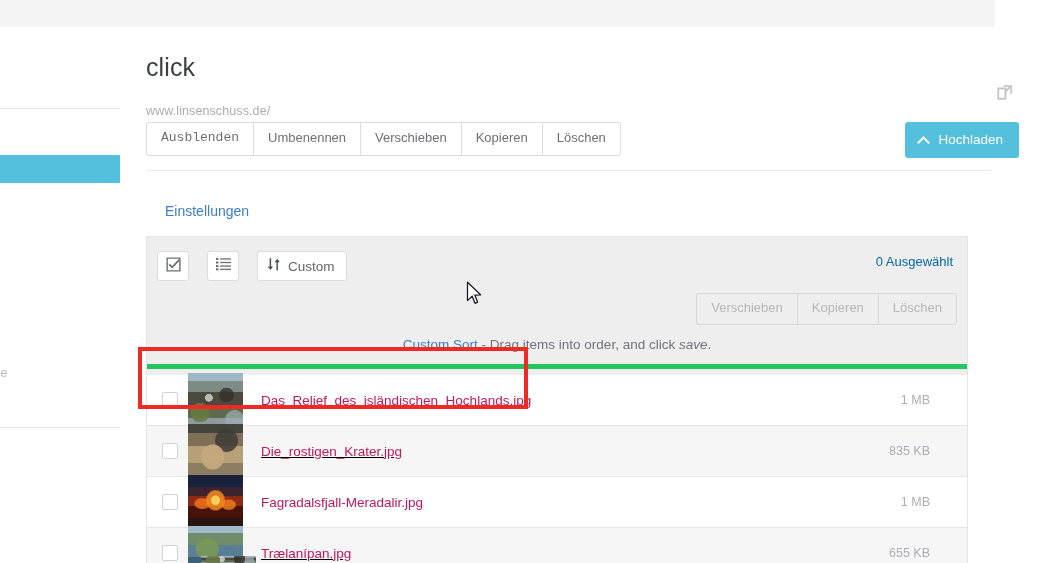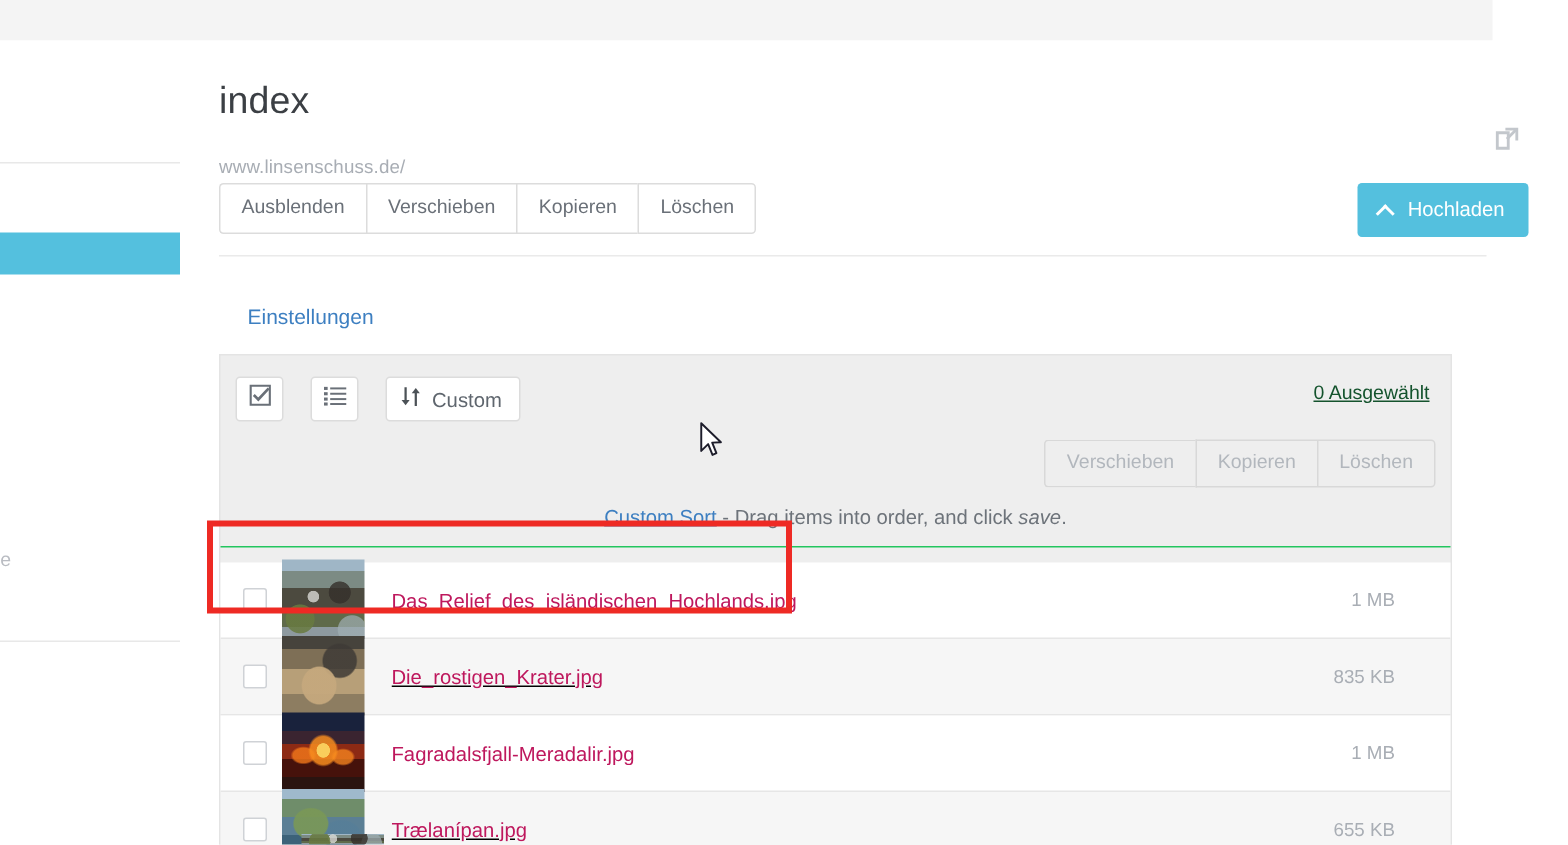--- a/index.html
+++ b/index.html
@@ -61,21 +61,21 @@
   .btn-group .btn {
     background: #fff;
     border: 1px solid #dcdcdc;
     border-right: none;
     font-size: 13px; color: #6a7078;
     padding: 8px 14px 9px 14px;
     font-family: "Liberation Sans", sans-serif;
     cursor: pointer; white-space: nowrap;
     line-height: 1.15;
   }
-  .btn-group .btn:first-child { border-radius: 3px 0 0 3px; }
+  .btn-group .btn:first-child { border-radius: 3px 0 0 3px; font-family: Liberation Mono, monospace; }
   .btn-group .btn:last-child { border-right: 1px solid #dcdcdc; border-radius: 0 3px 3px 0; }
 
   .upload-btn {
     position: absolute; right: 26px; top: 95px;
     background: #54c0de; color: #fff;
     border: none; border-radius: 3px;
     font-size: 13.5px; font-family: "Liberation Sans", sans-serif;
     padding: 10px 16px 11px 14px;
     display: flex; align-items: center; gap: 9px;
     cursor: pointer;
@@ -131,37 +131,37 @@
   .sort-btn {
     background: #fff; border: 1px solid #dcdcdc; border-radius: 3px;
     height: 30px; padding: 0 11px 0 9px;
     display: flex; align-items: center; gap: 7px;
     font-size: 13.5px; color: #5f666e;
     font-family: "Liberation Sans", sans-serif; cursor: pointer;
   }
 
   .sel-count {
     position: absolute; right: 14px; top: 17px;
-    font-size: 13px; color: #14532d; text-decoration: underline;
+    font-size: 13px; color: #0369a1;
   }
   .gal-actions { position: absolute; right: 10px; top: 56px; display: flex; }
   .gal-actions .gbtn {
     background: #eeeeee; border: 1px solid #d8d8d8; border-right: none;
     font-size: 13px; color: #b2b7bd;
     padding: 7px 14px 8px 14px;
     font-family: "Liberation Sans", sans-serif; cursor: default;
     white-space: nowrap; line-height: 1.15;
   }
   .gal-actions .gbtn:first-child { border-radius: 3px 0 0 3px; }
   .gal-actions .gbtn:last-child { border-right: 1px solid #d8d8d8; border-radius: 0 3px 3px 0; }
 
   .sort-hint {
     position: absolute; left: 0; top: 100px; width: 820px;
     text-align: center; font-size: 13.5px; color: #6d737a;
-    border-bottom: 1px solid #22c55e; padding-bottom: 12px;
+    border-bottom: 5px solid #22c55e; padding-bottom: 12px;
   }
   .sort-hint a { color: #3d7fc1; text-decoration: underline; cursor: pointer; }
   .sort-hint i { font-style: italic; }
 
   
   .file-list { position: absolute; left: 0; top: 138px; width: 820px; }
   .file-row {
     position: relative; height: 51px; display: flex; align-items: center;
     border-bottom: 1px solid #e6e6e6;
     cursor: pointer;
@@ -243,34 +243,35 @@
     <div class="sb-divider" style="top:81px;"></div>
     <div class="sb-text" style="left:-7px; top:106px;">e</div>
     <div class="sb-highlight" style="top:128px;"></div>
     <div class="sb-text" style="left:-7px; top:338px;">ge</div>
     <div class="sb-divider" style="top:400px;"></div>
   </div>
 
   <div class="main">
 
     <div class="page-head">
-      <div class="page-title">index</div>
+      <div class="page-title">click</div>
       <div class="page-url">www.linsenschuss.de/</div>
     </div>
 
     <div class="ext-link-icon">
       <svg width="20" height="20" viewBox="0 0 20 20" aria-hidden="true">
         <path d="M3.2 6.5h7.3v10.3H3.2z" fill="none" stroke="#c3c7cc" stroke-width="1.9"></path>
         <path d="M8.6 4.1h7.6v7.6" fill="none" stroke="#c3c7cc" stroke-width="1.9"></path>
         <path d="M9.6 10.6 16 4.2" stroke="#c3c7cc" stroke-width="1.9" fill="none"></path>
       </svg>
     </div>
 
     <div class="btn-group">
       <button class="btn">Ausblenden</button>
+      <button class="btn">Umbenennen</button>
       <button class="btn">Verschieben</button>
       <button class="btn">Kopieren</button>
       <button class="btn">Löschen</button>
     </div>
 
     <button class="upload-btn">
       <span class="chev"></span>
       <span>Hochladen</span>
     </button>
 

